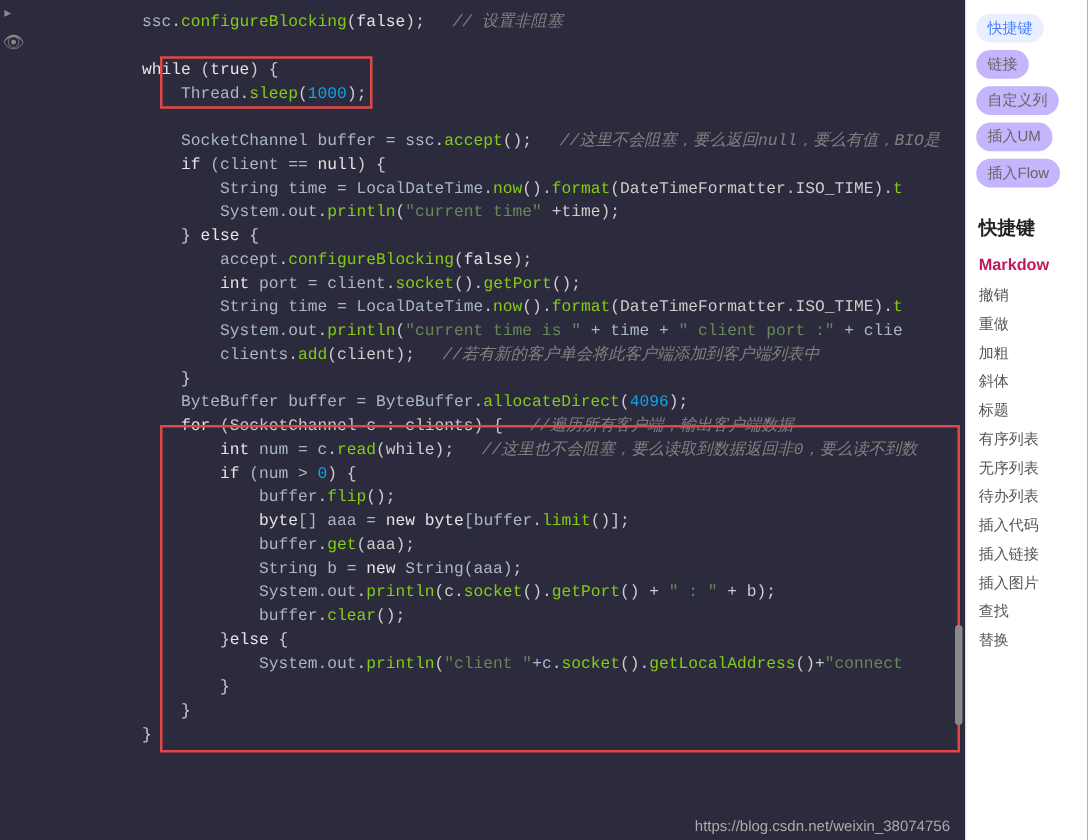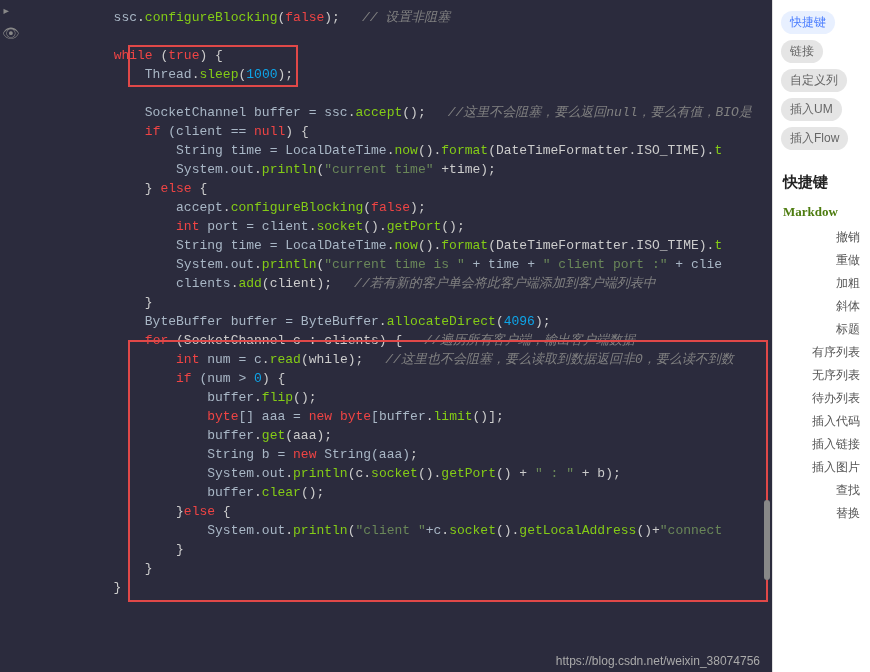--- a/index.html
+++ b/index.html
@@ -31,21 +31,21 @@
       top: 2px;
       width: 16px;
     }
     .left-icons span {
       display: block;
       color: #888;
       font-size: 14px;
       margin-bottom: 6px;
       cursor: pointer;
     }
-    .kw { color: #ef4444; }
+    .kw { color: #e5e5e5; }
     .method { color: #84cc16; }
     .str { color: #6a8759; }
     .num { color: #0ea5e9; }
     .comment { color: #808080; font-style: italic; margin-left: 22px; }
     .cls { color: #a9b7c6; }
     .dot { color: #ccc; }
     .paren { color: #ccc; }
     .op { color: #ccc; }
     .highlight-box1 {
       position: absolute;
@@ -59,56 +59,54 @@
       padding: 8px 0;
       font-family: -apple-system, "PingFang SC", "Microsoft YaHei", sans-serif;
       font-size: 13px;
       overflow: hidden;
     }
     .pill-group {
       padding: 0 6px 14px 6px;
     }
     .pill {
       display: inline-block;
-      background: #e5e5e5;
+      background: #c4b5fd;
       color: #666;
       padding: 3px 9px;
       border-radius: 12px;
       margin: 3px 2px;
       font-size: 12px;
       cursor: pointer;
       white-space: nowrap;
     }
     .pill.active {
       background: #e8f0ff;
       color: #4a7dff;
     }
     .section-title {
       font-weight: bold;
       color: #222;
       font-size: 15px;
       padding: 6px 10px 10px 10px;
     }
     .subtitle {
       font-weight: bold;
-      color: #4d7c0f;
+      color: #be185d;
       font-size: 13px;
       padding: 2px 10px 6px 10px;
-      font-family: Liberation Serif, serif;
     }
     .shortcut-list {
       padding: 0 10px;
     }
     .shortcut-item {
       color: #555;
       padding: 3px 0;
       font-size: 12px;
       cursor: default;
       white-space: nowrap;
-      text-align: right;
     }
     .scrollbar-thumb {
       position: absolute;
       right: 2px;
       top: 500px;
       width: 6px;
       height: 80px;
       background: #888;
       border-radius: 3px;
     }

